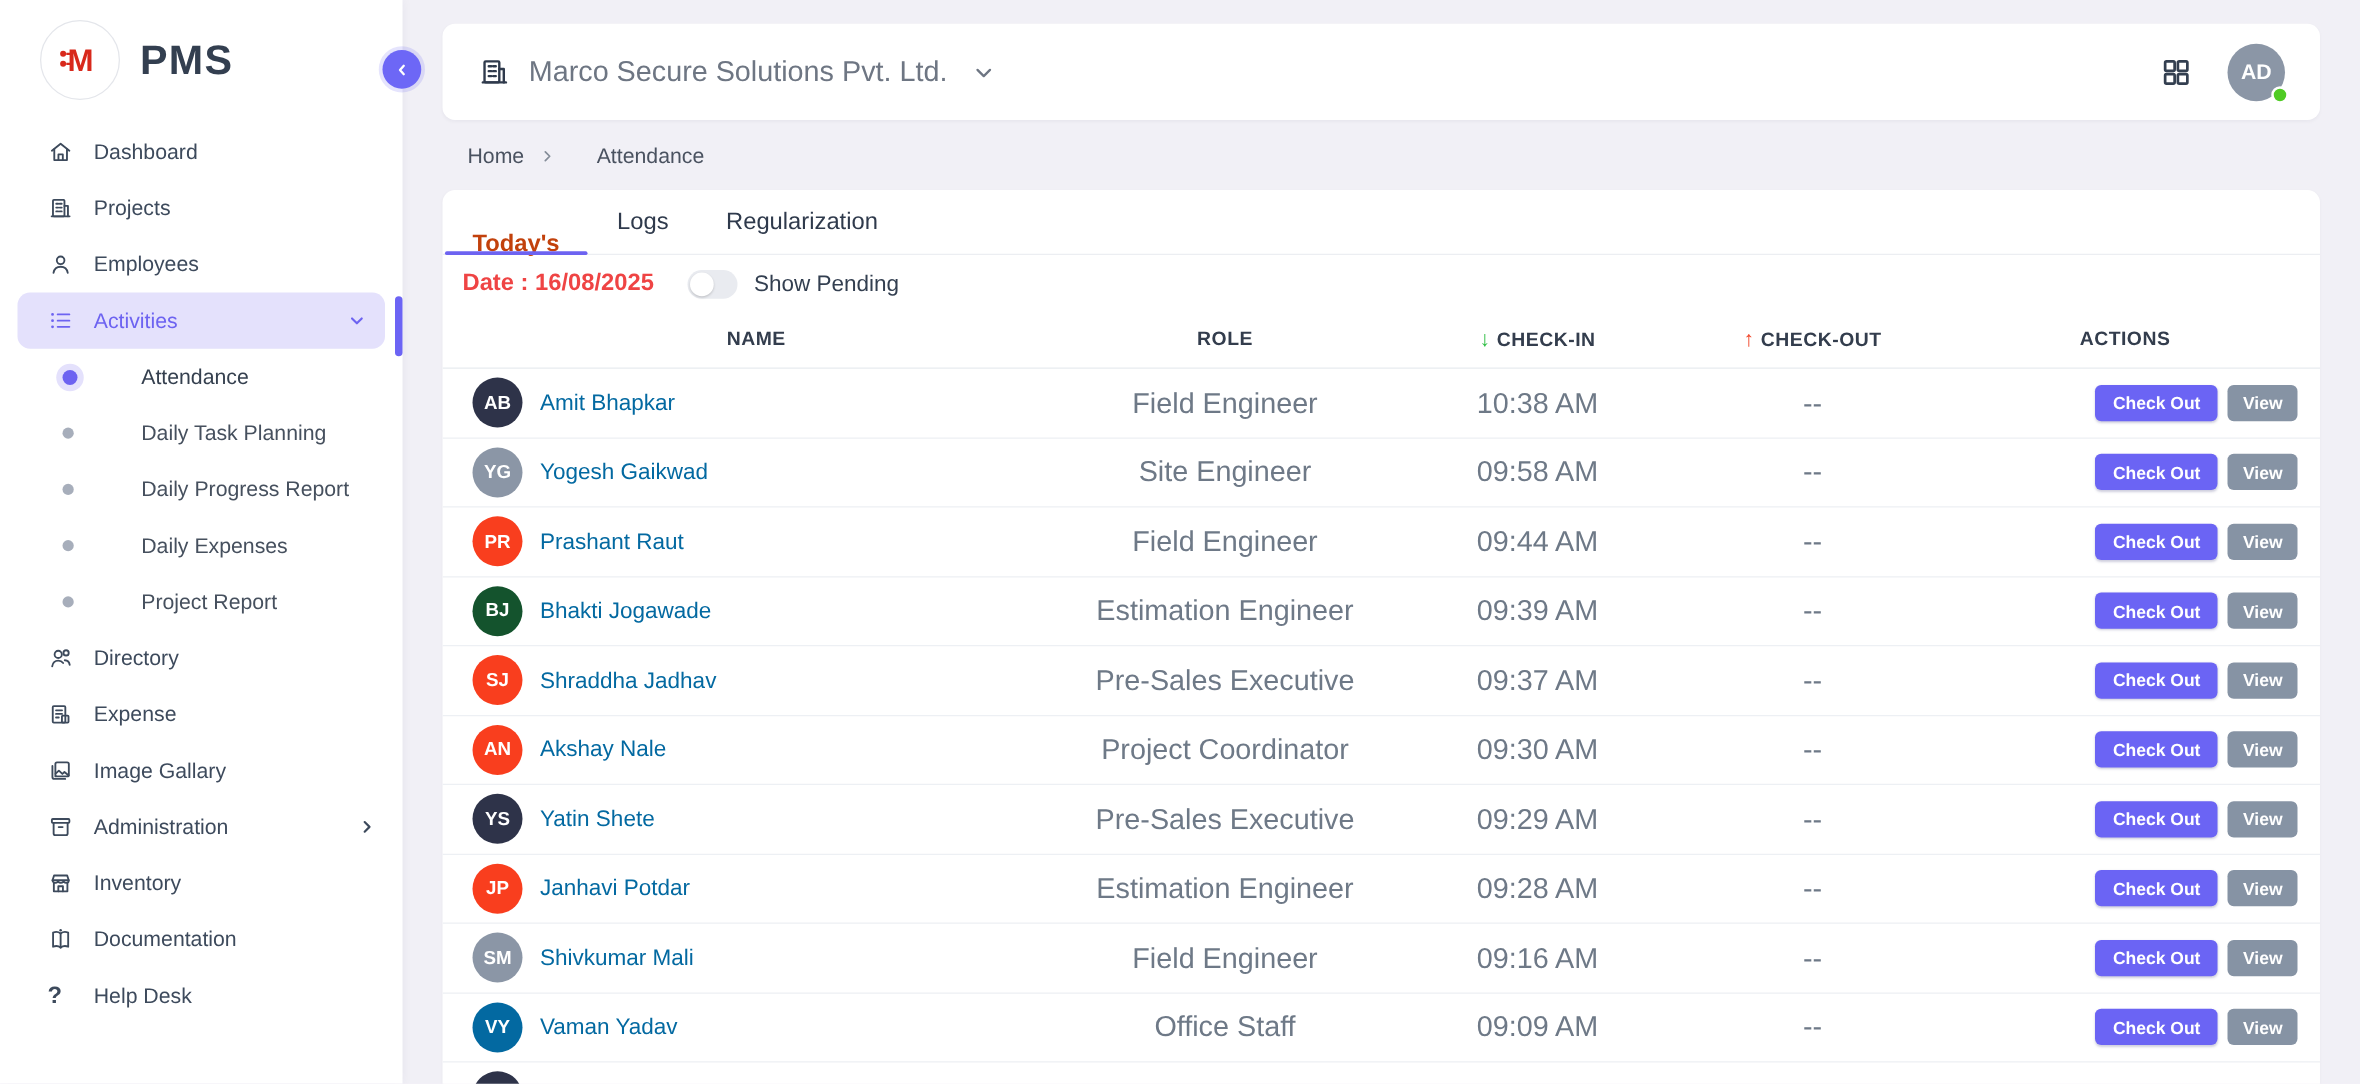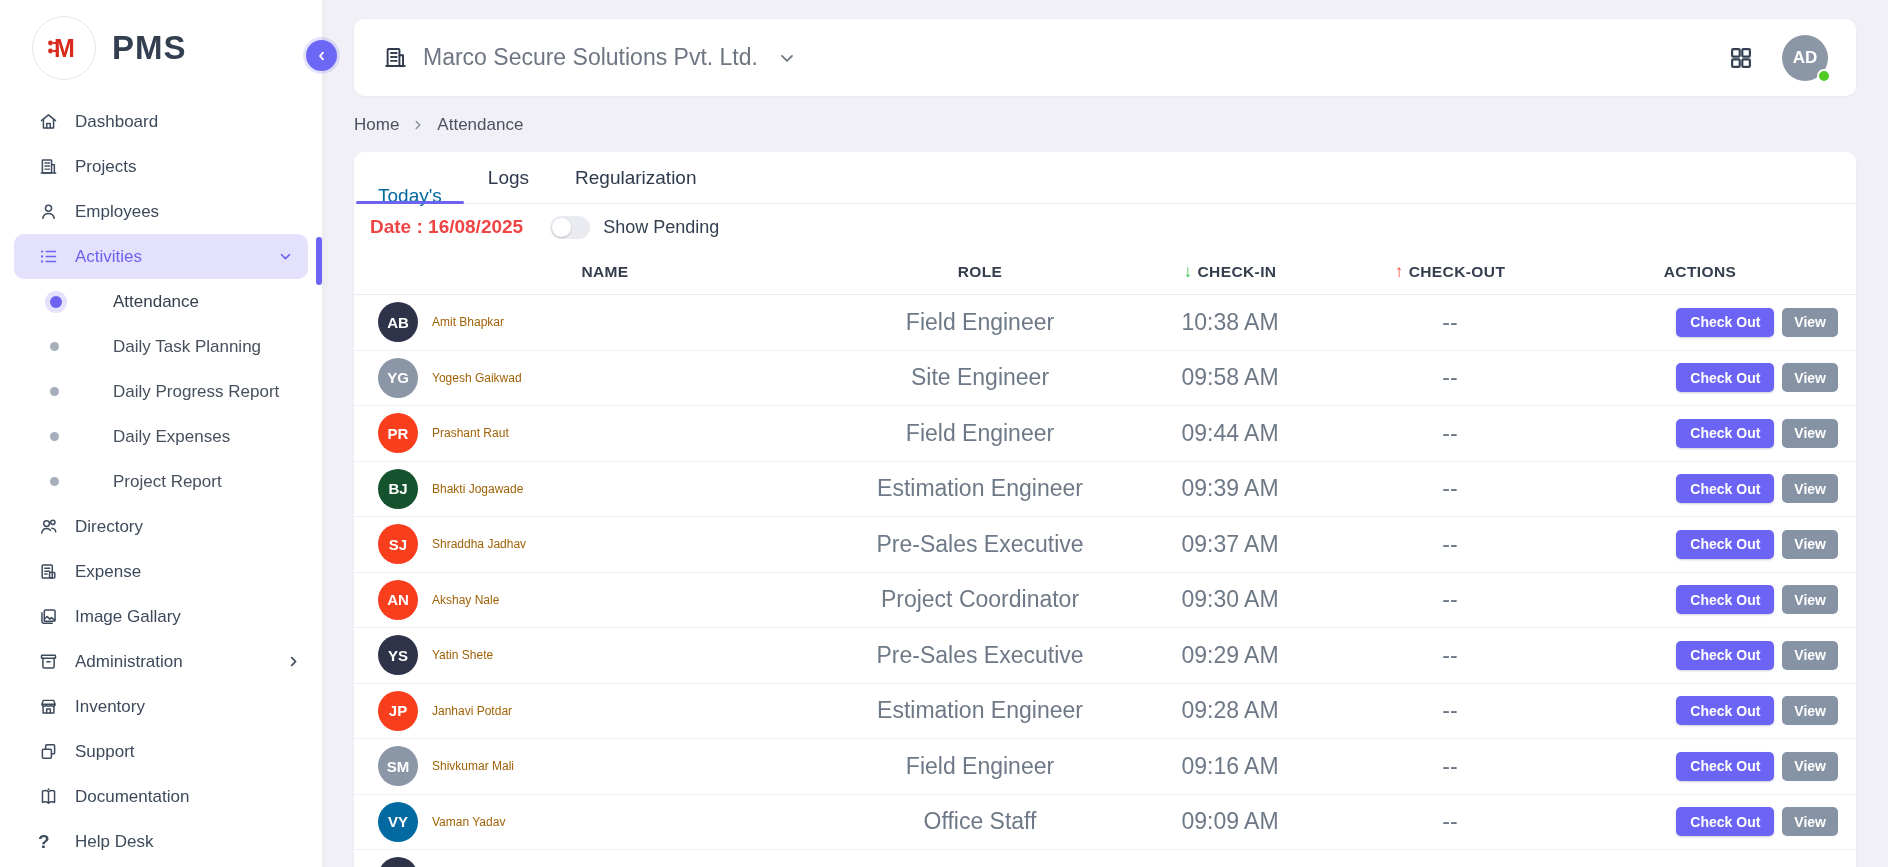--- a/index.html
+++ b/index.html
@@ -45,29 +45,29 @@
   .top-actions { margin-left:auto; display:flex; align-items:center; gap:28px; }
   .grid-btn { border:none; background:none; display:flex; color:#333F50; cursor:pointer; }
   .avatar { width:46px; height:46px; border-radius:50%; background:#8B96A6; color:#fff;
     font-weight:700; font-size:17px; display:flex; align-items:center; justify-content:center;
     position:relative; cursor:pointer; }
   .status-dot { position:absolute; right:-3px; bottom:-2px; width:14px; height:14px;
     border-radius:50%; background:#4FCB24; border:2px solid #fff; }
 
   .breadcrumb { position:absolute; left:32px; top:112px; height:26px; display:flex;
     align-items:center; gap:12px; font-size:17px; color:#4A5260; }
-  .crumb { cursor:pointer; }
+  .crumb { cursor:pointer;margin-left:20px; }
   .crumb-sep { display:flex; color:#858D99; }
 
   .content-card { position:absolute; left:32px; top:152px; width:1502px; height:760px;
     background:#fff; border-radius:10px; overflow:hidden; box-shadow:0 1px 3px rgba(30,30,60,.04); }
   .tabs { display:flex; padding-left:2px; border-bottom:1px solid #ECEEF2; height:52px; }
   .tab { position:relative; padding:0 22px; margin-right:2px; display:flex; align-items:center;
     font-size:19px; color:#2F3A4C; font-weight:500; cursor:pointer; }
-  .tab.active { color:#0369a1; font-weight:400;margin-top:36px; }
+  .tab.active { color:#c2410c; font-weight:700;margin-top:36px; }
   .tab.active::after { content:""; position:absolute; left:0; right:0; bottom:-1px; height:3px;
     background:#6D63F1; border-radius:2px; }
 
   .filter-row { height:46px; display:flex; align-items:center; padding:0 16px; }
   .date-label { font-size:19px; font-weight:700; color:#ef4444; }
   .toggle { width:40px; height:23px; background:#E9EBF0; border-radius:12px; margin:0 13px 0 27px;
     position:relative; cursor:pointer; flex:0 0 auto; }
   .toggle-knob { position:absolute; left:2px; top:2px; width:19px; height:19px; border-radius:50%;
     background:#fff; box-shadow:0 1px 2px rgba(0,0,0,.18); }
   .pending-label { font-size:18px; color:#333F50; }
@@ -77,21 +77,21 @@
     letter-spacing:.4px; border-bottom:1px solid #E8EBEF; }
   .th { text-align:center; cursor:pointer; }
   .arrow-down { color:#2FBE44; font-weight:700; margin-right:5px; font-size:17px; }
   .arrow-up { color:#F2492D; font-weight:700; margin-right:5px; font-size:17px; }
 
   .trow { display:grid; grid-template-columns:470px 280px 220px 220px 1fr; height:55.5px;
     align-items:center; padding:0 16px; border-bottom:1px solid #EDF0F4; }
   .c-name { display:flex; align-items:center; gap:14px; padding-left:8px; }
   .avatar-sm { width:40px; height:40px; border-radius:50%; color:#fff; font-weight:700;
     font-size:15px; display:flex; align-items:center; justify-content:center; flex:0 0 auto; }
-  .r-name { font-size:12px; color:#a16207; }
+  .r-name { font-size:18px; color:#0369a1; }
   .c-role, .c-in, .c-out { text-align:center; font-size:23px; color:#6E7987; }
   .c-in { color:#69748
 
 4; }
   .c-actions { display:flex; justify-content:flex-end; gap:8px; padding-right:2px; }
   .btn { height:29px; border:none; border-radius:5px; color:#fff; font-weight:700; font-size:14px;
     font-family:"Liberation Sans", sans-serif; cursor:pointer; }
   .btn-primary { background:#6B64F4; padding:0 14px; box-shadow:0 1px 2px rgba(60,60,120,.25); }
   .btn-gray { background:#8693A4; padding:0 12px; }
 </style>
@@ -246,30 +246,20 @@
             <path d="M4.6 9.3 6 5h12l1.4 4.3"></path>
             <path d="M4.6 9.3h14.8v.3c0 1.2-1 2.1-2.4 2.1-1.2 0-2.3-.8-2.3-2 0 1.2-1.1 2-2.6 2-1.4 0-2.5-.8-2.5-2 0 1.2-1 2-2.3 2-1.3 0-2.7-.9-2.7-2.1z"></path>
             <path d="M5.8 11.8v7.7h12.4v-7.7"></path>
             <path d="M9.9 19.5v-4.6h4.2v4.6"></path>
           </svg>
         </span>
     <span class="s-label">Inventory</span>
 
   </div>
 
-  <div class="side-item">
-    <span class="s-icon">
-          <svg width="21" height="21" viewBox="0 0 24 24" fill="none" stroke="currentColor" stroke-width="1.7" stroke-linecap="round" stroke-linejoin="round">
-            <rect x="8.7" y="4.3" width="10.3" height="10.3" rx="1.3"></rect>
-            <rect x="5" y="9.4" width="10.3" height="10.3" rx="1.3" fill="#fff"></rect>
-          </svg>
-        </span>
-    <span class="s-label">Support</span>
-
-  </div>
 
   <div class="side-item">
     <span class="s-icon">
           <svg width="21" height="21" viewBox="0 0 24 24" fill="none" stroke="currentColor" stroke-width="1.7" stroke-linecap="round" stroke-linejoin="round">
             <path d="M12 6.6c-1.9-1.5-4.7-1.7-6.9-.8v12.9c2.2-.9 5-.7 6.9.8 1.9-1.5 4.7-1.7 6.9-.8V5.8c-2.2-.9-5-.7-6.9.8z"></path>
             <path d="M12 6.6v13"></path>
             <circle cx="12" cy="3.7" r="1.15" fill="currentColor" stroke="none"></circle>
           </svg>
         </span>
     <span class="s-label">Documentation</span>

